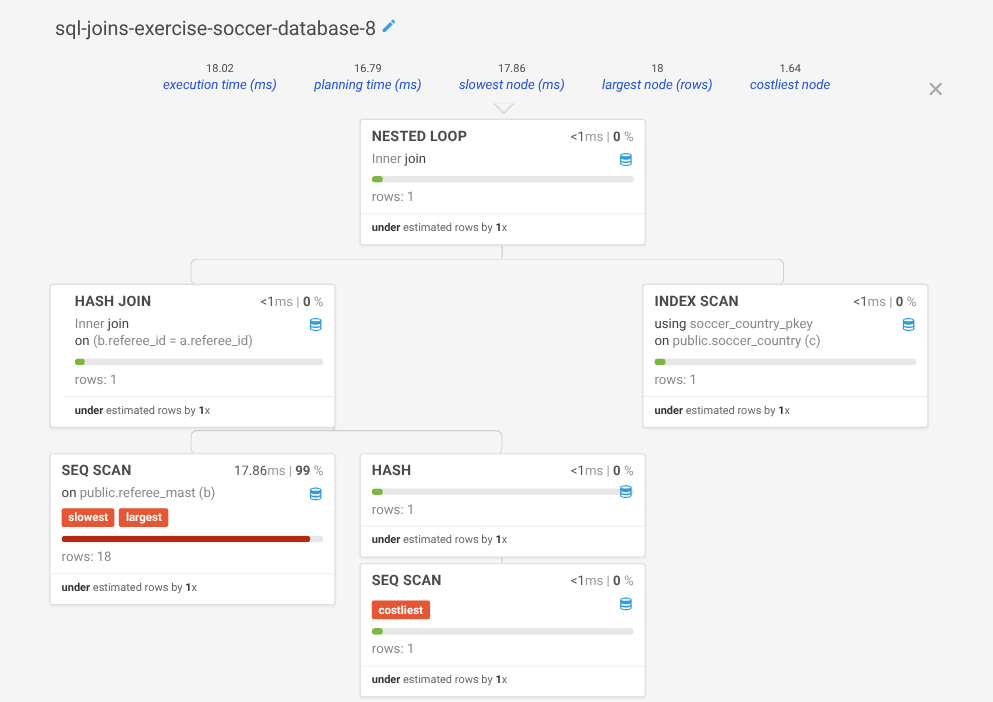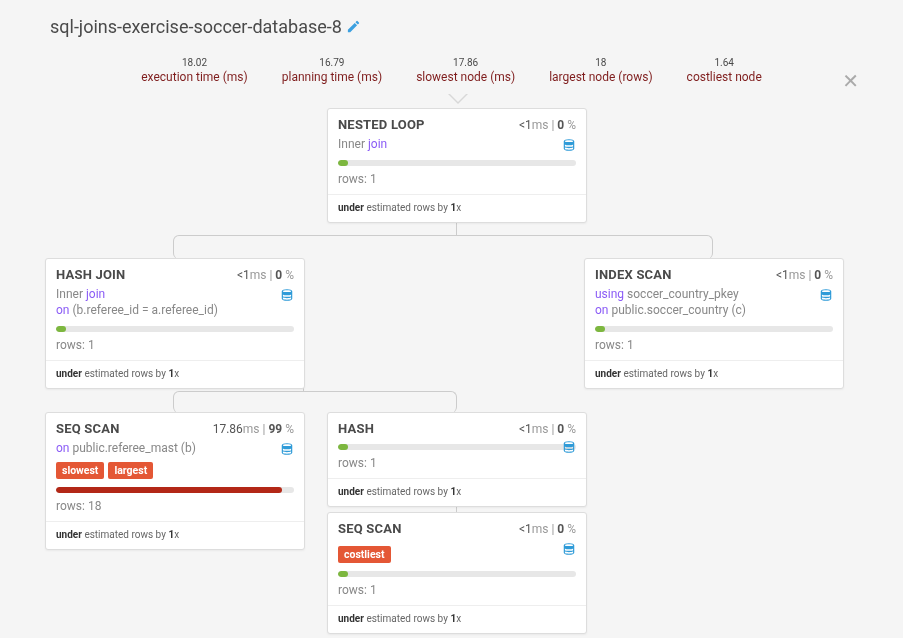--- a/index.html
+++ b/index.html
@@ -1,40 +1,40 @@
 <!DOCTYPE html>
 <html><head>
 <meta charset="utf-8">
 <style>
 * { box-sizing: border-box; margin: 0; padding: 0; }
 body { font-family: -apple-system, BlinkMacSystemFont, "Segoe UI", Roboto, Helvetica, Arial, sans-serif; background: #f5f5f5; color: #555; font-size: 13px; width: 903px; }
 .page { padding: 10px 20px 40px; }
-.title-row { display: flex; align-items: flex-end; gap: 4px; padding: 6px 30px 14px; }
+.title-row { display: flex; align-items: flex-start; gap: 4px; padding: 6px 30px 14px; }
 .title { font-size: 18px; color: #4a4a4a; font-weight: 400; }
 .edit-icon { color: #3ca0e0; cursor: pointer; }
 
 .stats-bar { position: relative; display: flex; justify-content: center; gap: 34px; padding: 6px 0 14px; }
 .stat { text-align: center; }
 .stat-value { color: #4a4a4a; font-size: 10px; }
-.stat-label { color: #7f1d1d; font-size: 12px; margin-top: 2px; }
+.stat-label { color: #1d4ed8; font-size: 12px; margin-top: 2px; font-style: italic; }
 .close-x { position: absolute; right: 24px; top: 18px; color: #aaa; font-size: 20px; cursor: pointer; }
 
 .tree-area { position: relative; width: 100%; height: 540px; }
 
 .pointer { position: absolute; left: 428px; top: -4px; width: 0; height: 0; border-left: 10px solid transparent; border-right: 10px solid transparent; border-top: 10px solid #d8d8d8; }
 .pointer::after { content: ""; position: absolute; left: -8px; top: -10px; width: 0; height: 0; border-left: 8px solid transparent; border-right: 8px solid transparent; border-top: 8px solid #f5f5f5; }
 
 .node { position: absolute; width: 260px; background: #fff; border: 1px solid #ddd; border-radius: 3px; box-shadow: 0 1px 2px rgba(0,0,0,.05); }
 .node-head { display: flex; align-items: baseline; justify-content: space-between; padding: 8px 10px 4px; }
 .node-title { font-weight: 700; color: #4a4a4a; font-size: 13px; letter-spacing: .2px; }
 .node-metrics { color: #999; font-size: 12px; }
 .node-metrics b { color: #555; font-weight: 700; }
 .node-metrics .ms { color: #555; }
 .node-sub { padding: 0 10px 6px; color: #888; font-size: 12px; line-height: 1.35; position: relative; }
-.node-sub .kw { color: #8b5cf6; }
+.node-sub .kw { color: #404040; }
 .db-icon { position: absolute; right: 10px; top: 0; }
 .badges { padding: 0 10px 6px; display: flex; gap: 4px; flex-wrap: wrap; align-items: flex-end; }
 .badge { background: #e45735; color: #fff; font-size: 10.5px; font-weight: 700; padding: 2px 6px; border-radius: 2px; }
 .bar-wrap { padding: 2px 10px 4px; }
 .bar { height: 6px; width: 100%; background: #e7e7e7; border-radius: 3px; overflow: hidden; }
 .bar-fill { height: 100%; border-radius: 3px; }
 .bar-green { background: #7db73f; }
 .bar-red { background: #b32817; }
 .rows-line { padding: 2px 10px 8px; color: #888; font-size: 12px; }
 .sep { height: 1px; background: #eee; margin: 0; }
@@ -106,21 +106,21 @@
       <div class="bar-wrap">
           <div class="bar">
             <div class="bar-fill bar-green" style="width:4%"></div>
           </div>
         </div>
       <div class="rows-line"><span>rows: </span><span>1</span></div>
       <div class="sep"></div>
       <div class="est-line"><b>under</b><span> estimated rows by </span><b>1</b><span>x</span></div>
     </div>
 
-    <div class="node" style="left:25px; top:160px;">
+    <div class="node" style="left:25px; top:160px;padding-left:12px;">
       <div class="node-head">
         <span class="node-title">HASH JOIN</span>
         <span class="node-metrics"><span class="ms">&lt;1</span><span>ms</span> | <b>0</b><span> %</span></span>
       </div>
       <div class="node-sub">
         <div><span>Inner </span><span class="kw">join</span></div>
         <div><span class="kw">on </span><span>(b.referee_id = a.referee_id)</span></div>
         <span class="db-icon"><svg class="db" viewBox="0 0 24 24">
               <path fill="#2f9bd8" d="M12 2C7 2 3 3.6 3 5.5v13C3 20.4 7 22 12 22s9-1.6 9-3.5v-13C21 3.6 17 2 12 2zm0 2c4.7 0 7 .1 7 1.5S16.7 7 12 7 5 6.9 5 5.5 7.3 4 12 4zm7 14.5c0 1.4-2.3 1.5-7 1.5s-7-.1-7-1.5V16c1.6 1 4.2 1.5 7 1.5s5.4-.5 7-1.5v2.5zm0-5c0 1.4-2.3 1.5-7 1.5s-7-.1-7-1.5V11c1.6 1 4.2 1.5 7 1.5s5.4-.5 7-1.5v2.5z"></path>
             </svg></span>

